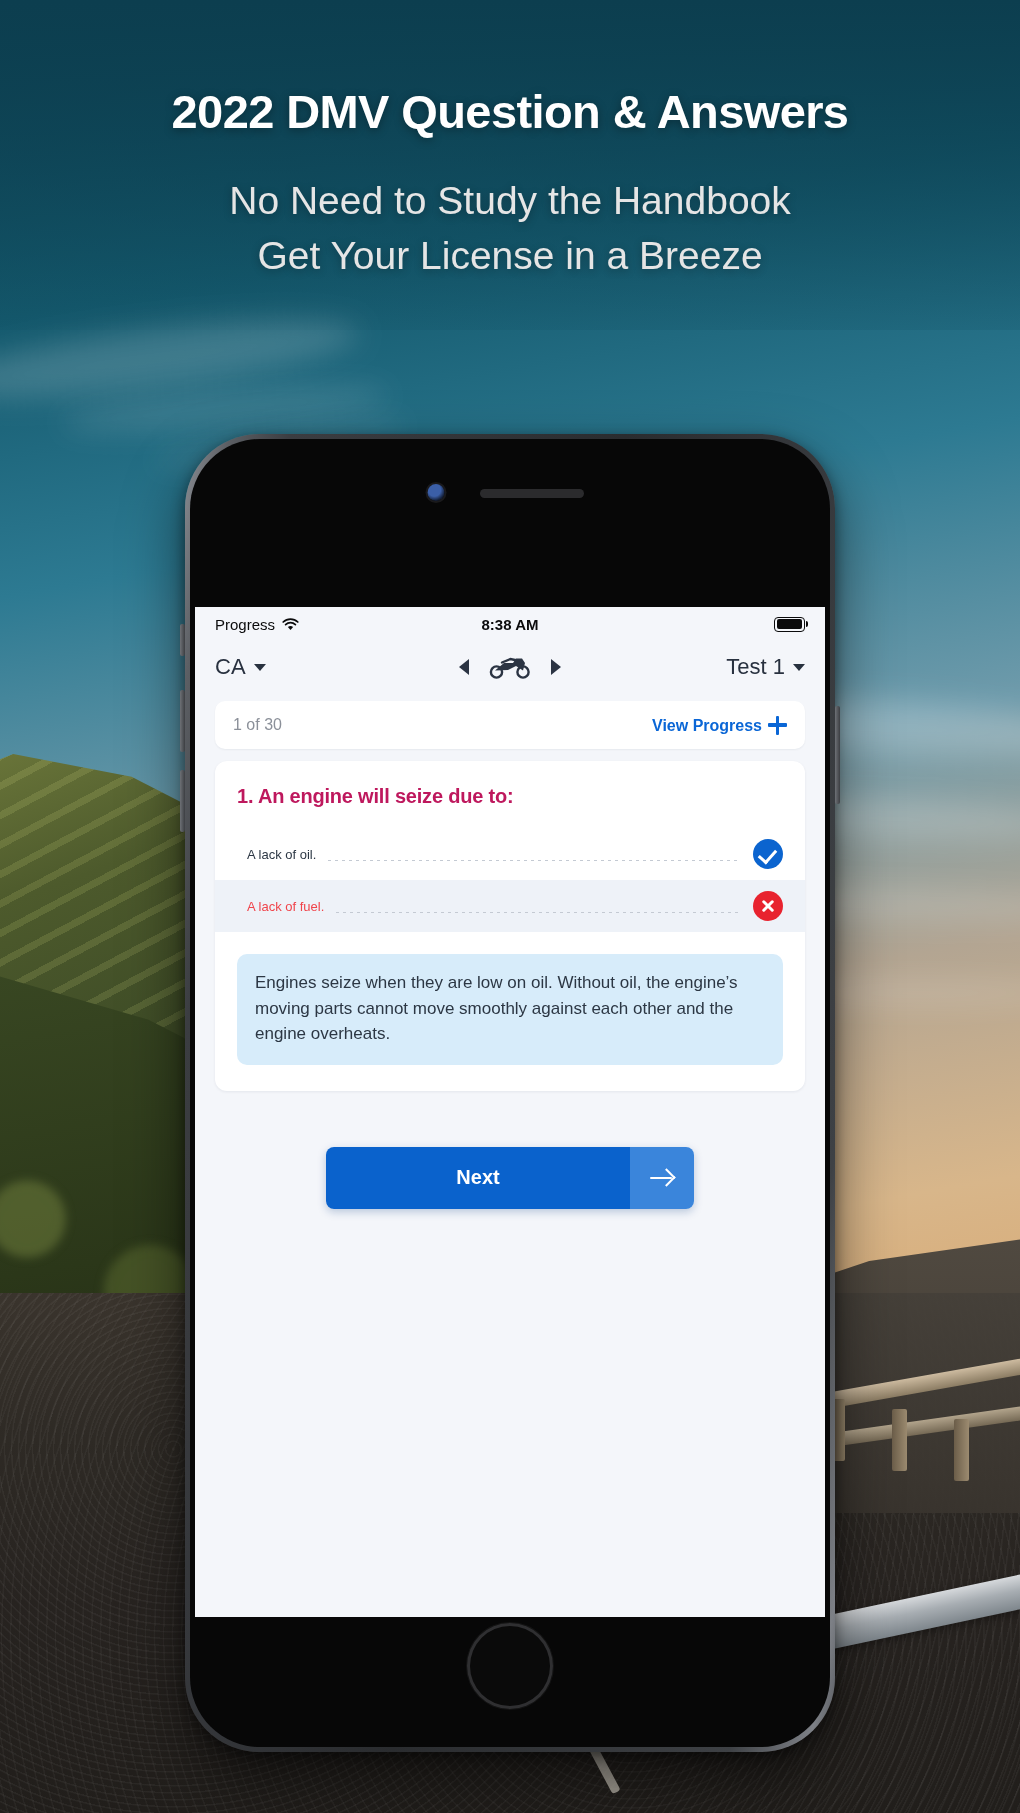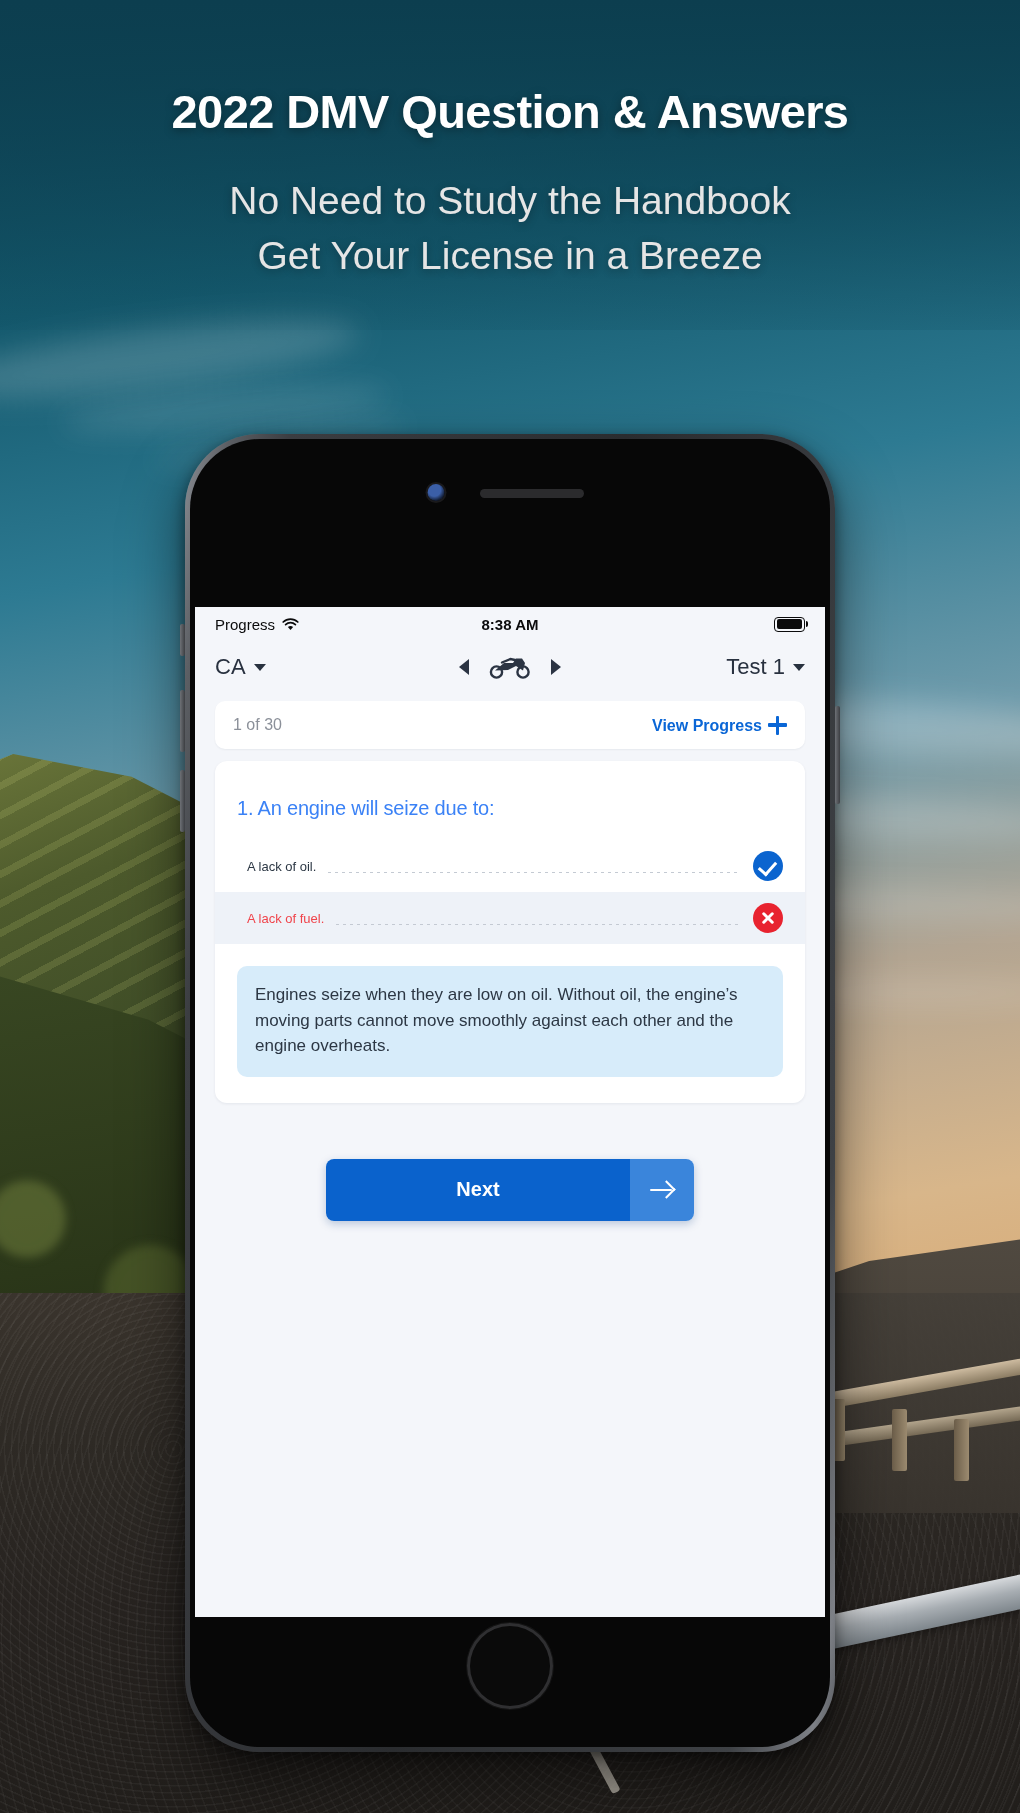--- a/index.html
+++ b/index.html
@@ -295,24 +295,23 @@
 
   
   .q-card {
     margin: 12px 20px 0 20px;
     background:#fff;
     border-radius: 12px;
     padding: 24px 0 26px 0;
     box-shadow: 0 1px 3px rgba(20,30,50,.07);
   }
   .q-title {
-    font-size: 20px; font-weight: 400; color:#3b82f6;
+    font-size: 20px; font-weight: 700; color:#be185d;
     padding: 0 22px 0 22px;
     letter-spacing:-0.2px;
-    margin-top:12px;
   }
 
   .answers { margin-top: 20px; }
   .answer {
     display:flex; align-items:center;
     height: 52px;
     padding: 0 22px 0 32px;
   }
   .answer.wrong-sel { background:#eef2f8; }
   .ans-text { font-size: 13px; color:#2c3744; white-space:nowrap; }

